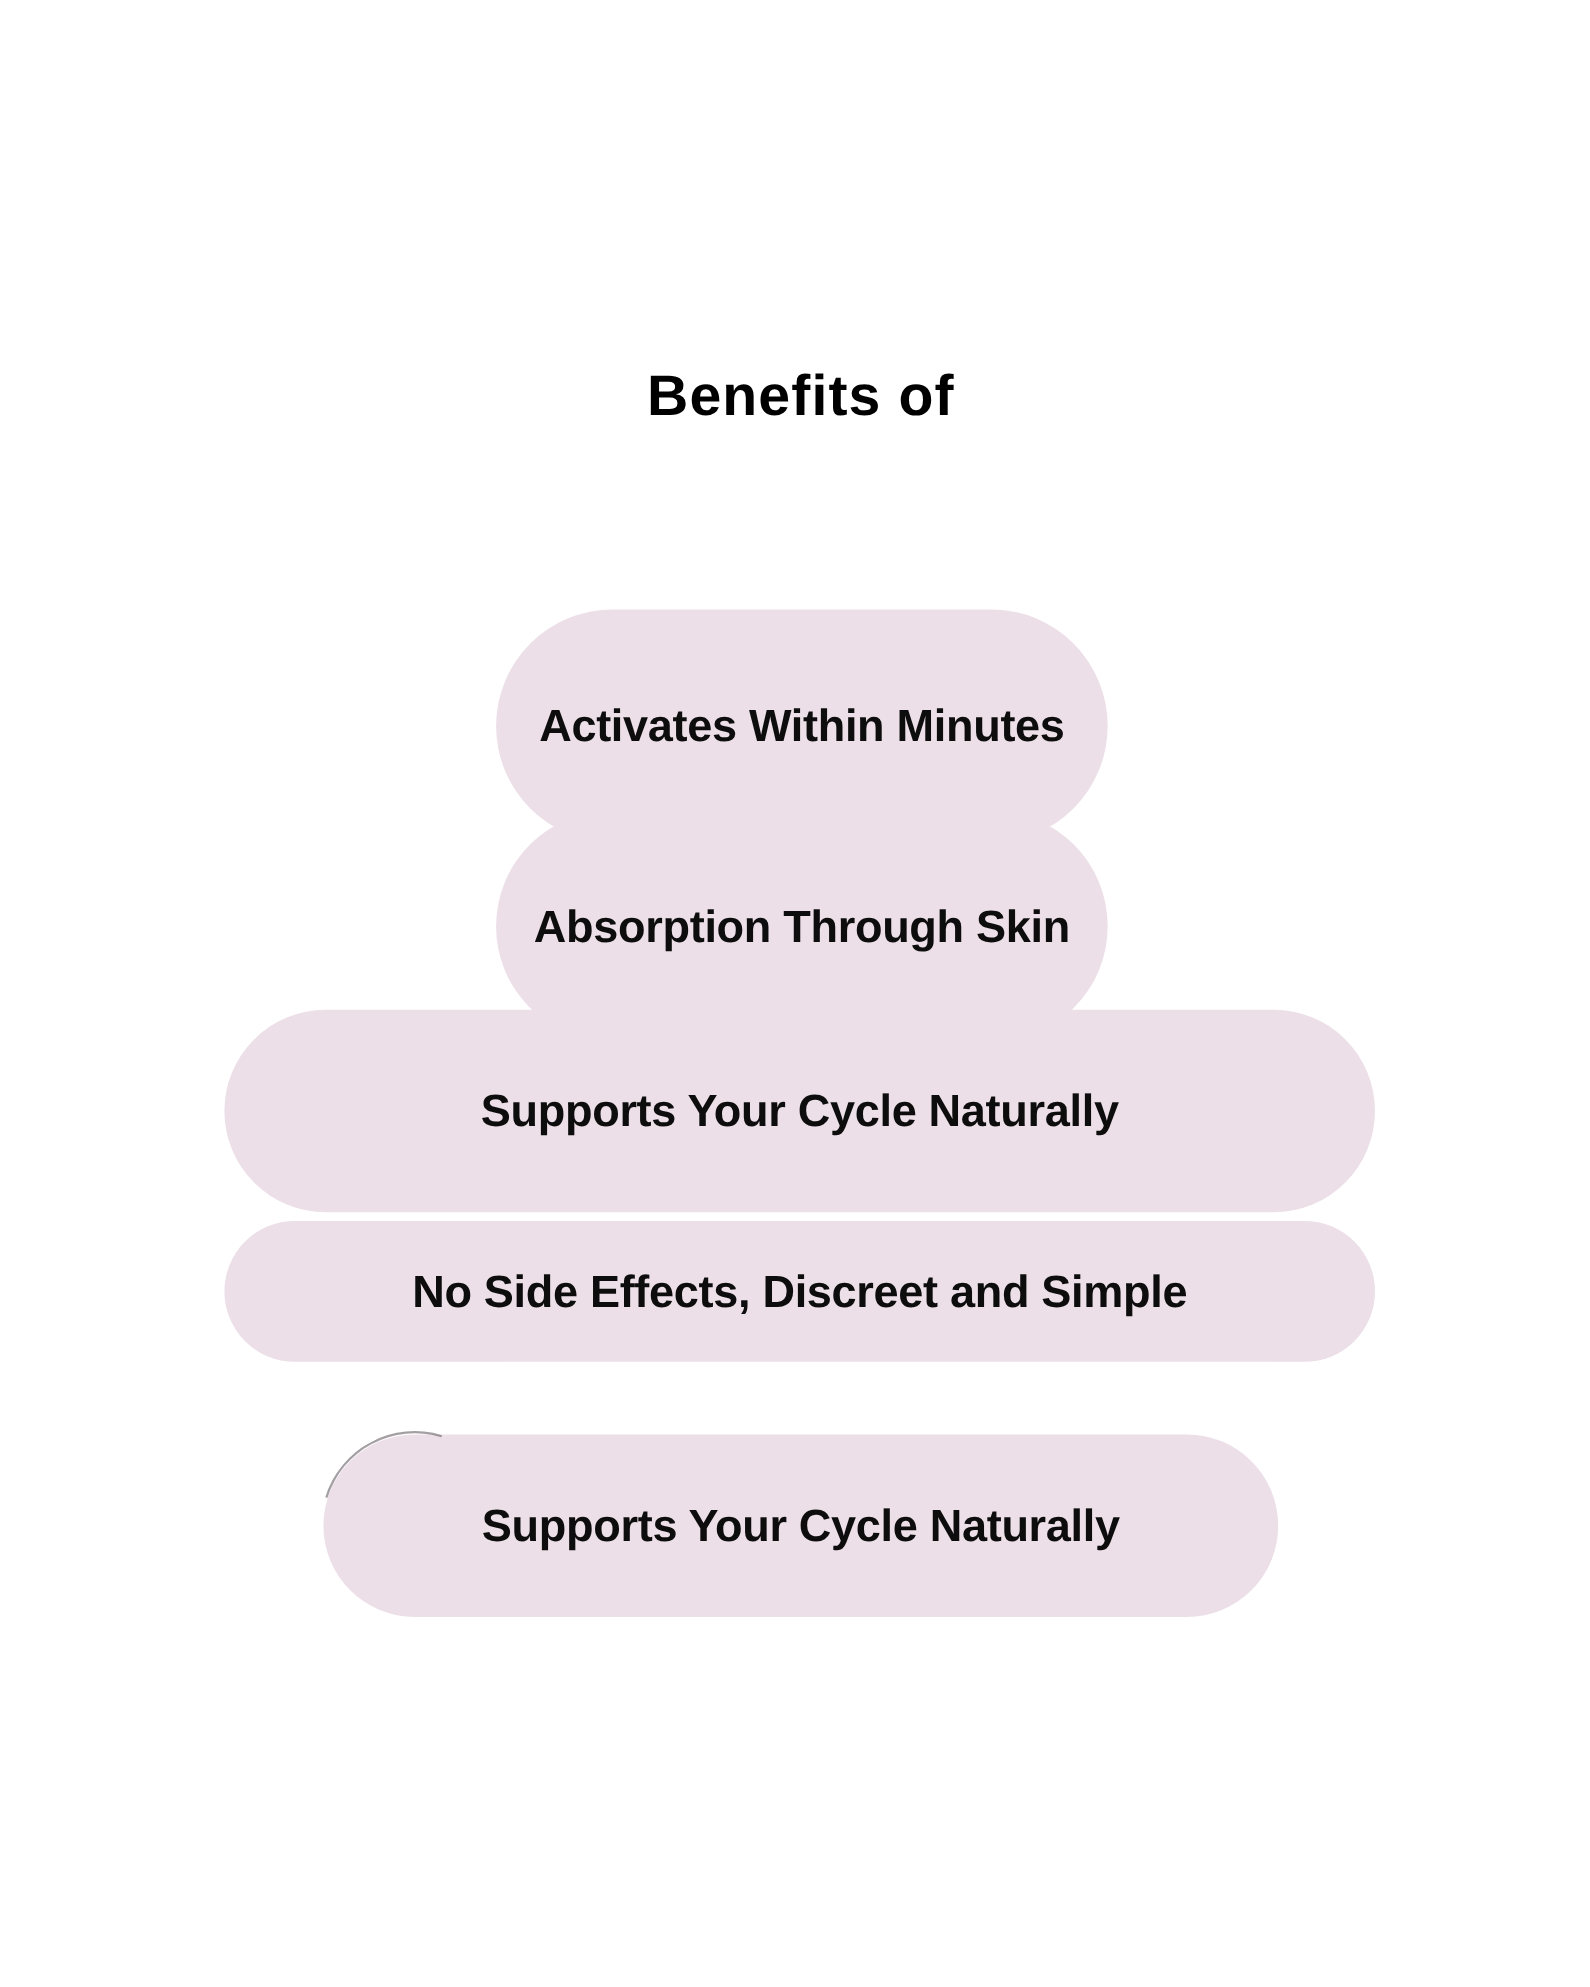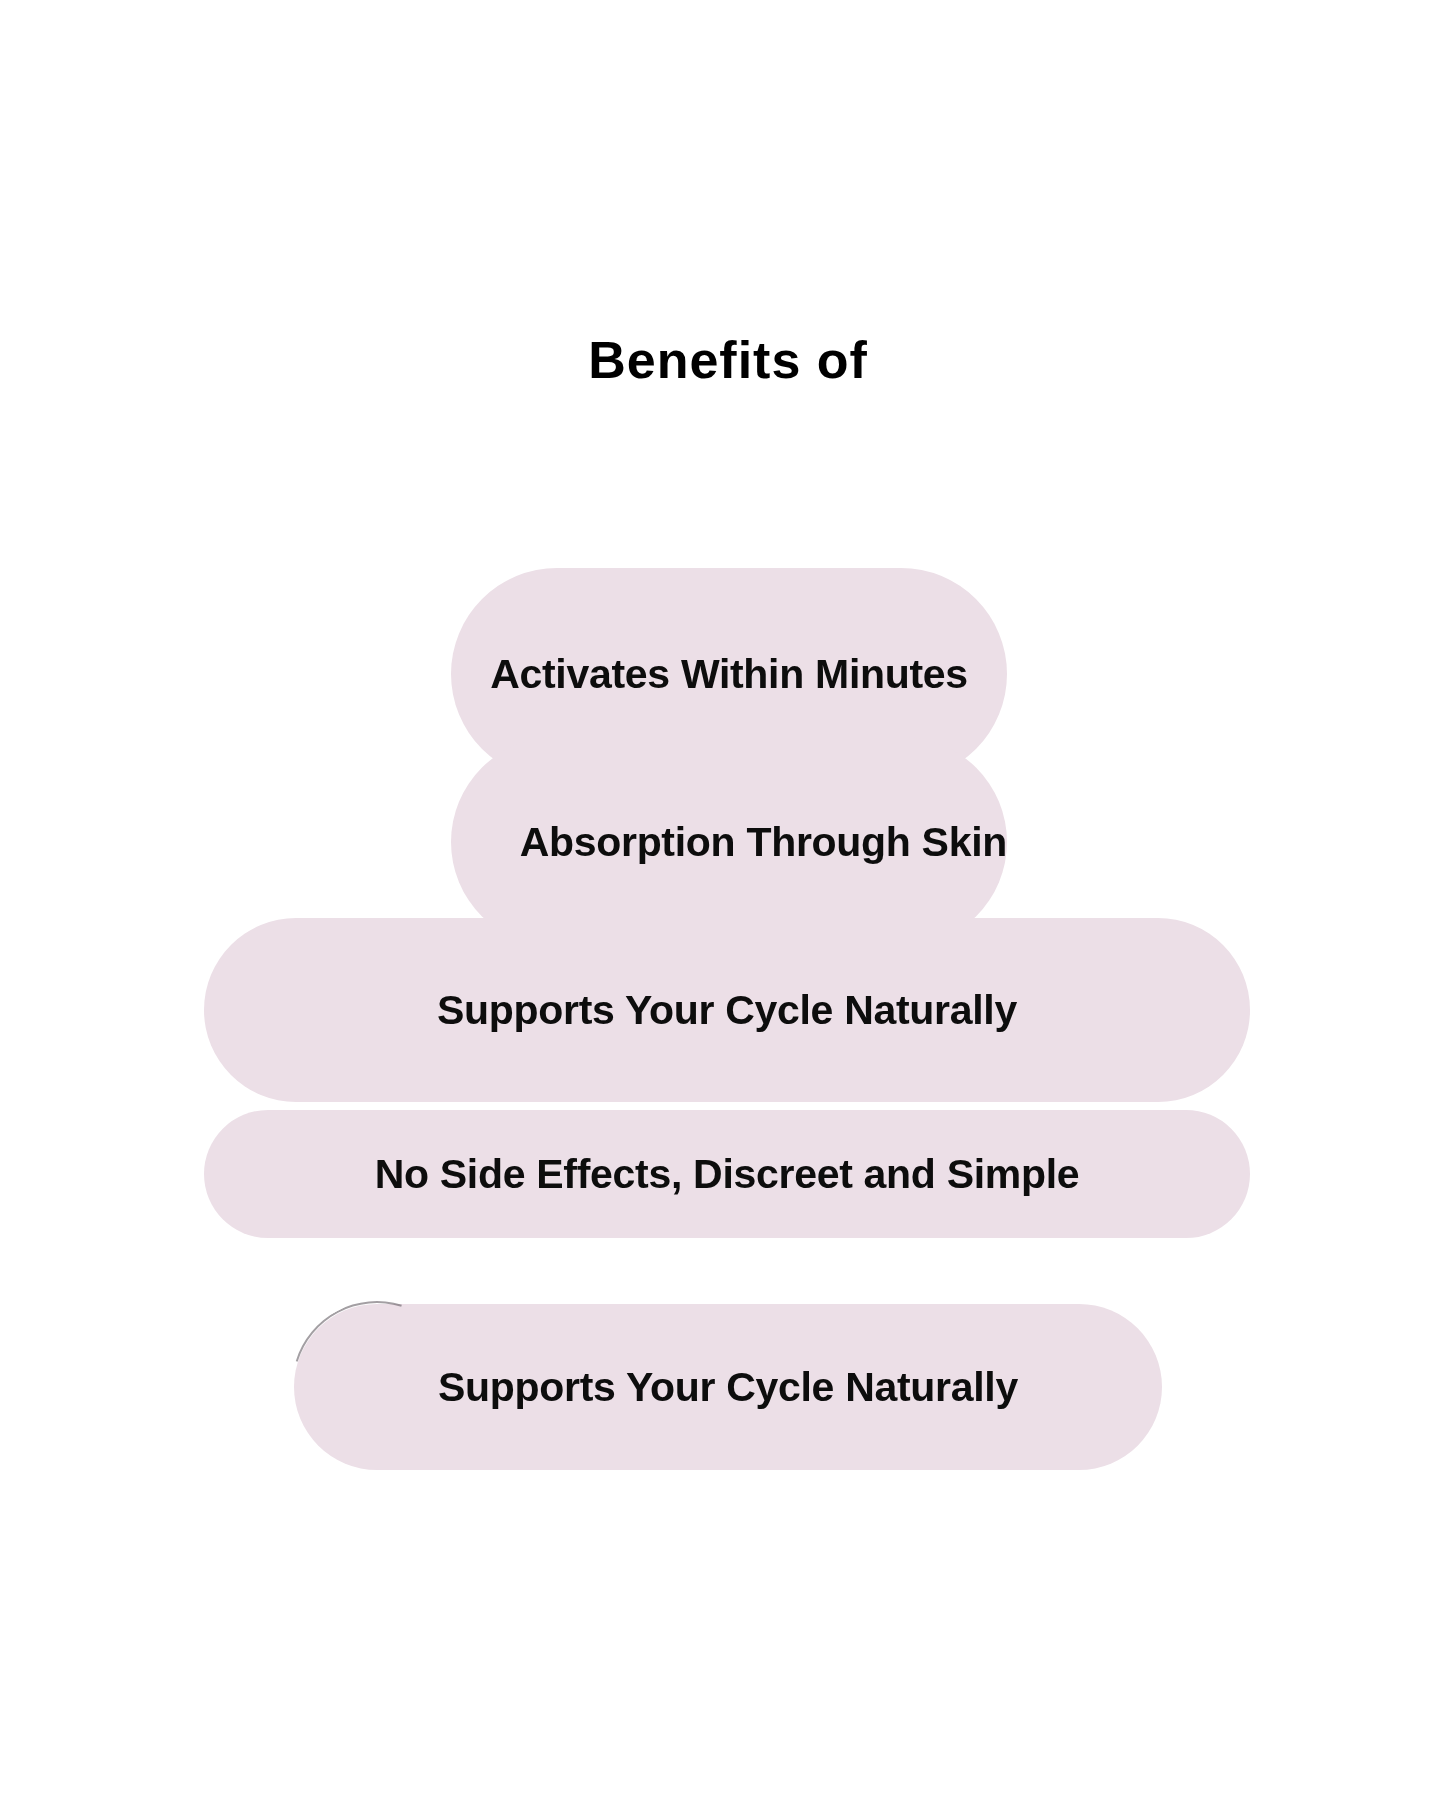--- a/index.html
+++ b/index.html
@@ -35,22 +35,22 @@
     display: flex;
     align-items: center;
     justify-content: center;
     font-weight: bold;
     font-size: 41px;
     letter-spacing: -0.3px;
     color: #0d0d0d;
     text-align: center;
     white-space: nowrap;
   }
-  .pill-1 { left: 451px; top: 568px;  width: 556px;  height: 212px; }
-  .pill-2 { left: 451px; top: 737px;  width: 556px;  height: 210px; justify-content: flex-end; }
+  .pill-1 { left: 451px; top: 554px;  width: 556px;  height: 212px; }
+  .pill-2 { left: 451px; top: 737px;  width: 556px;  height: 210px; }
   .pill-3 { left: 204px; top: 918px;  width: 1046px; height: 184px; }
   .pill-4 { left: 204px; top: 1110px; width: 1046px; height: 128px; }
   .pill-5 { left: 294px; top: 1304px; width: 868px;  height: 166px; }
 
   
   .pill-5::before {
     content: "";
     position: absolute;
     left: -2px;
     top: -3px;

